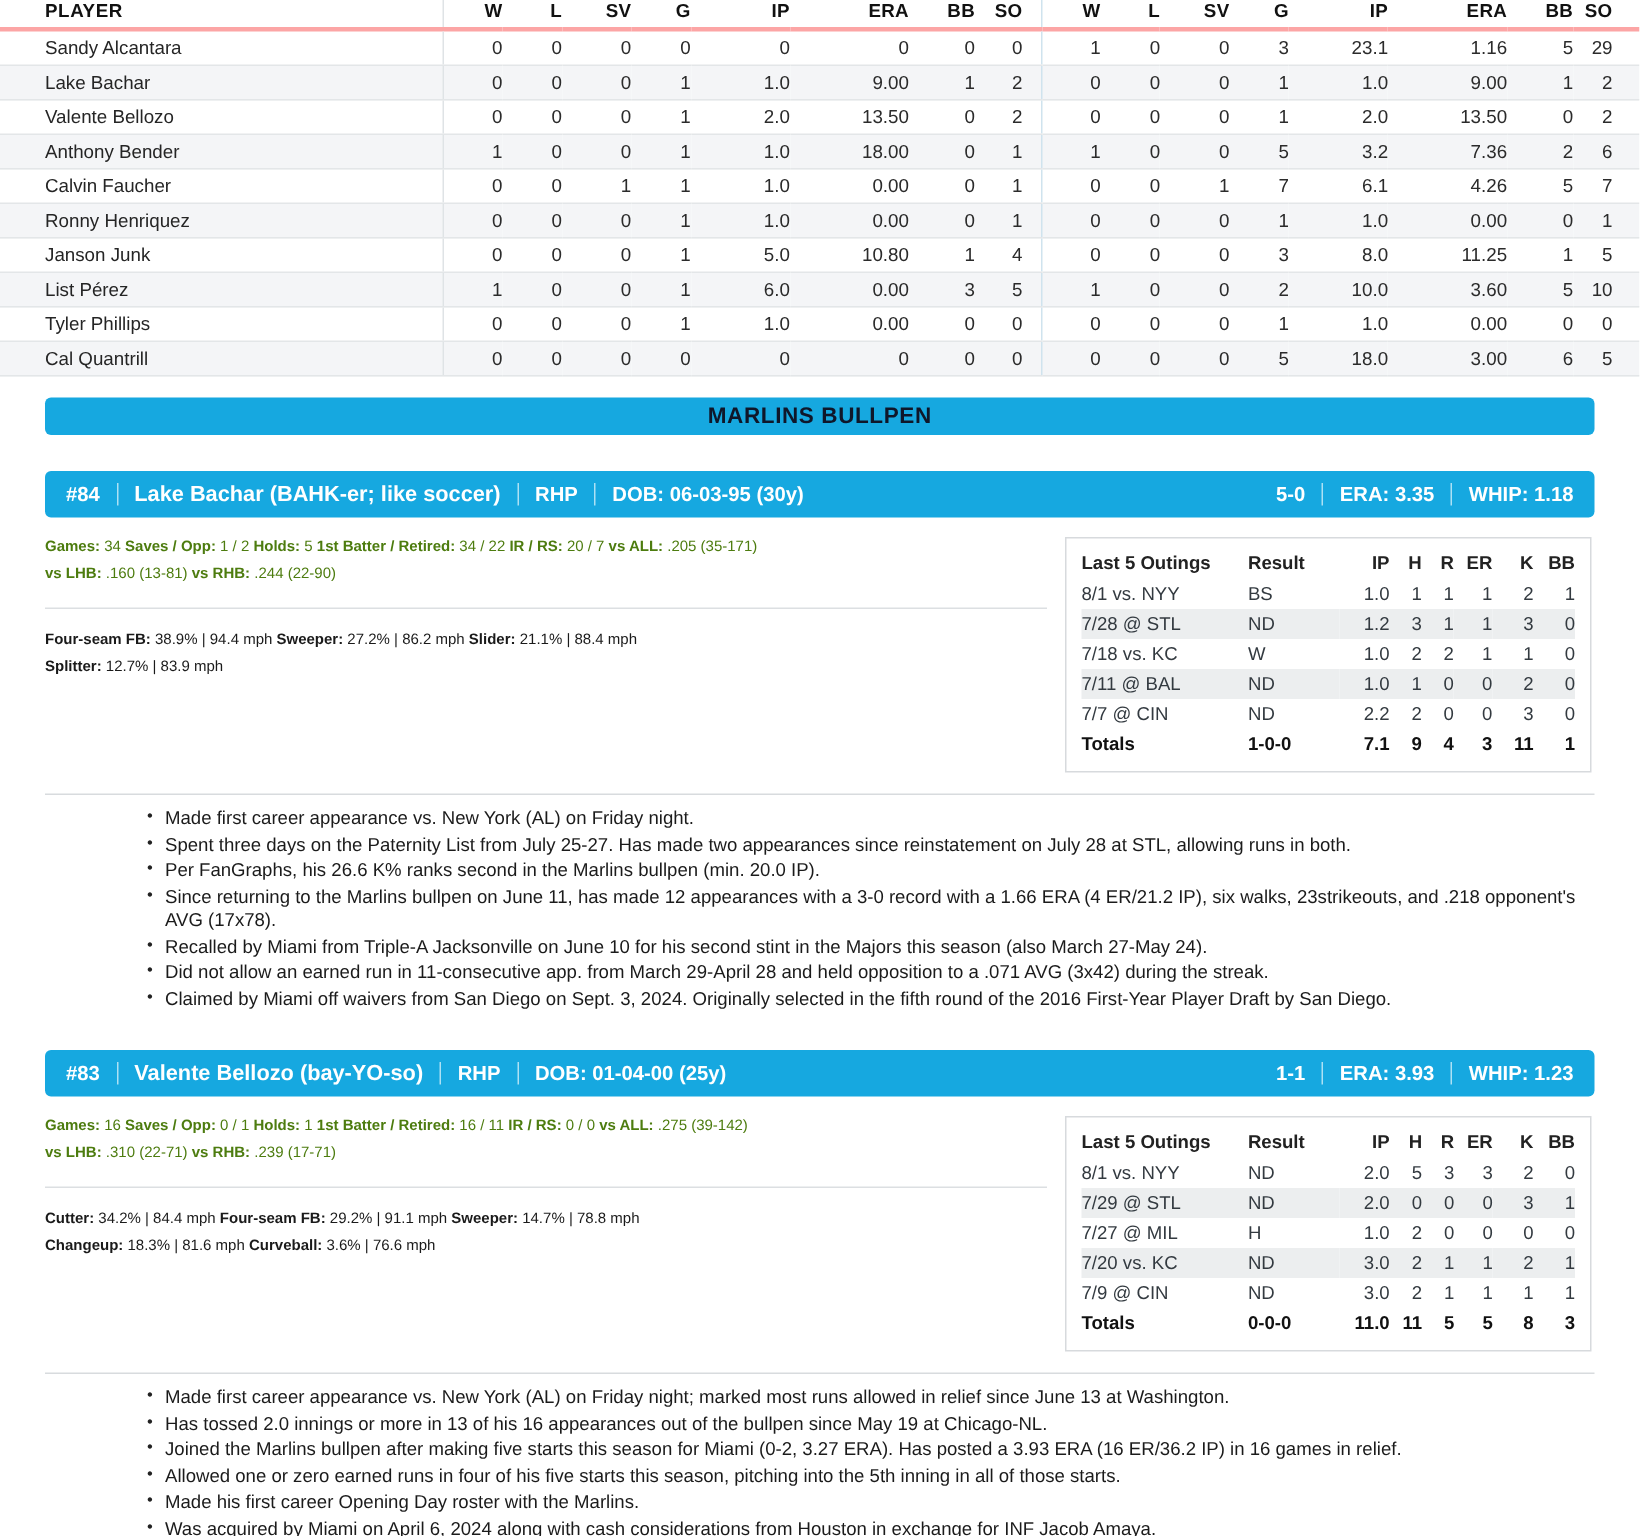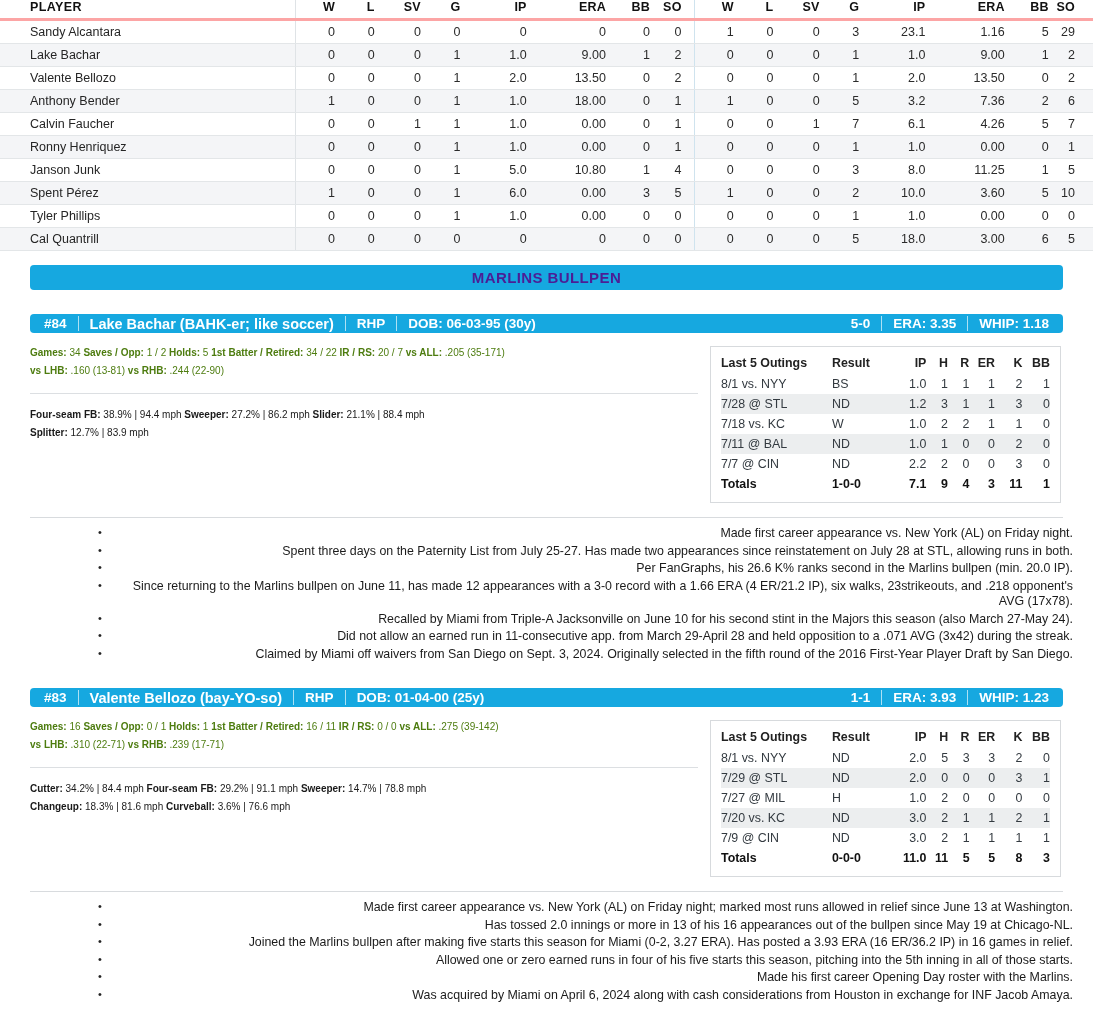--- a/index.html
+++ b/index.html
@@ -73,33 +73,33 @@
   .pad-r2 { padding-right: 18px !important; }
 
   
   .section-banner {
     margin: 14px 30px 0 30px;
     background: #16A8E0;
     border-radius: 4px;
     height: 25px;
     line-height: 25px;
     text-align: center;
-    color: #4c1d95;
+    color: #0f172a;
     font-weight: bold;
     font-size: 15px;
     letter-spacing: .4px;
   }
 
   
   .player-card { margin-top: 24px; }
   .player-bar {
     margin: 0 30px;
     background: #16A8E0;
     border-radius: 4px;
-    height: 19px;
+    height: 31px;
     display: flex;
     align-items: center;
     color: #ffffff;
     font-weight: bold;
     font-size: 13.5px;
     padding: 0 14px;
   }
   .player-bar .left  { display: flex; align-items: center; }
   .player-bar .right { display: flex; align-items: center; margin-left: auto; }
   .bar-div {
@@ -186,21 +186,20 @@
   .notes-wrap { margin: 0 20px; padding-top: 14px; }
   .notes-rule {
     border: none;
     border-top: 1px solid #d8dbde;
     margin: 0 10px 8px 10px;
   }
   ul.notes {
     margin: 0;
     padding-left: 78px;
     list-style: none;
-    text-align: right;
   }
   ul.notes li {
     position: relative;
     font-size: 12.4px;
     line-height: 15.5px;
     padding: 0 0 2px 12px;
     color: #1b1b1b;
   }
   ul.notes li:before {
     content: "\2022";
@@ -383,21 +382,21 @@
         <td class="sep-group">0</td>
         <td>0</td>
         <td>0</td>
         <td>3</td>
         <td>8.0</td>
         <td>11.25</td>
         <td>1</td>
         <td class="pad-r2">5</td>
       </tr>
       <tr>
-        <td class="player-cell">Spent Pérez</td>
+        <td class="player-cell">List Pérez</td>
         <td class="sep-left">1</td>
         <td>0</td>
         <td>0</td>
         <td>1</td>
         <td>6.0</td>
         <td>0.00</td>
         <td>3</td>
         <td class="pad-r">5</td>
         <td class="sep-group">1</td>
         <td>0</td>

